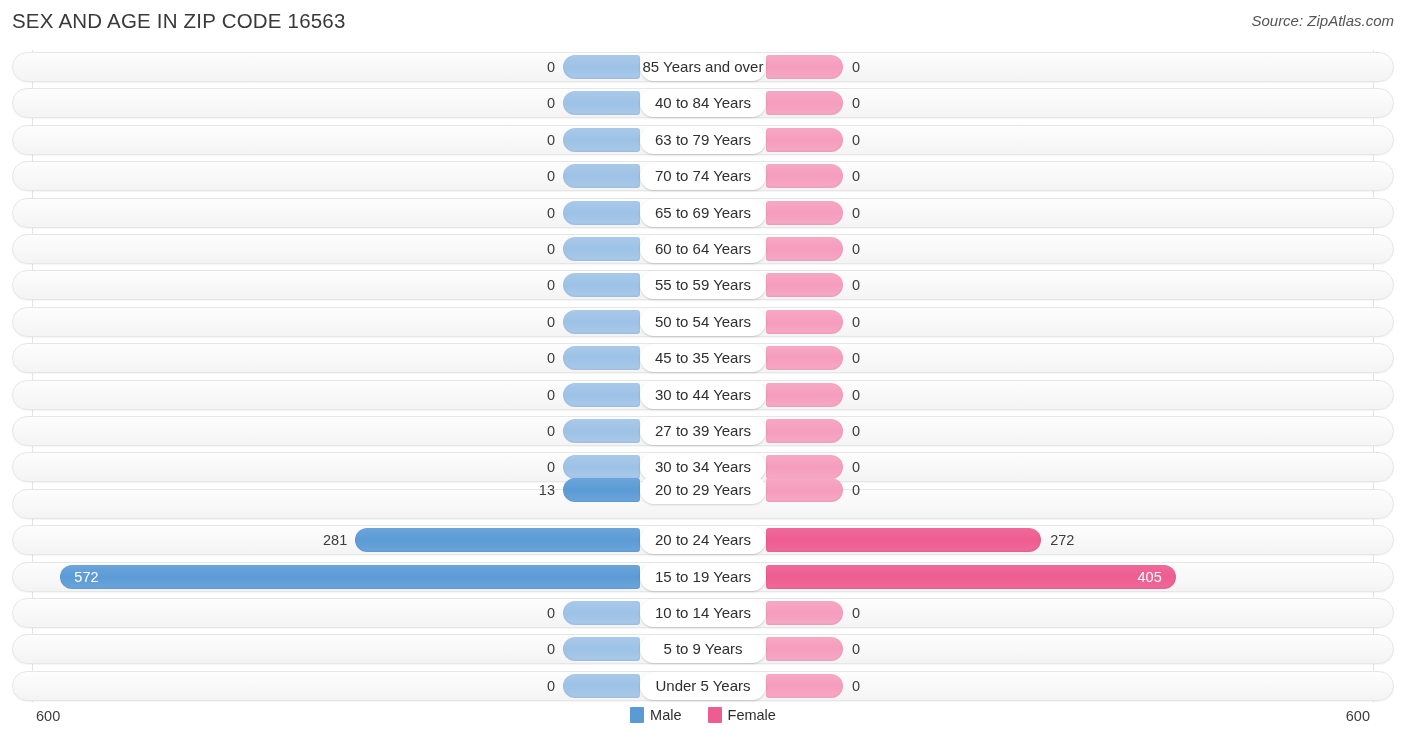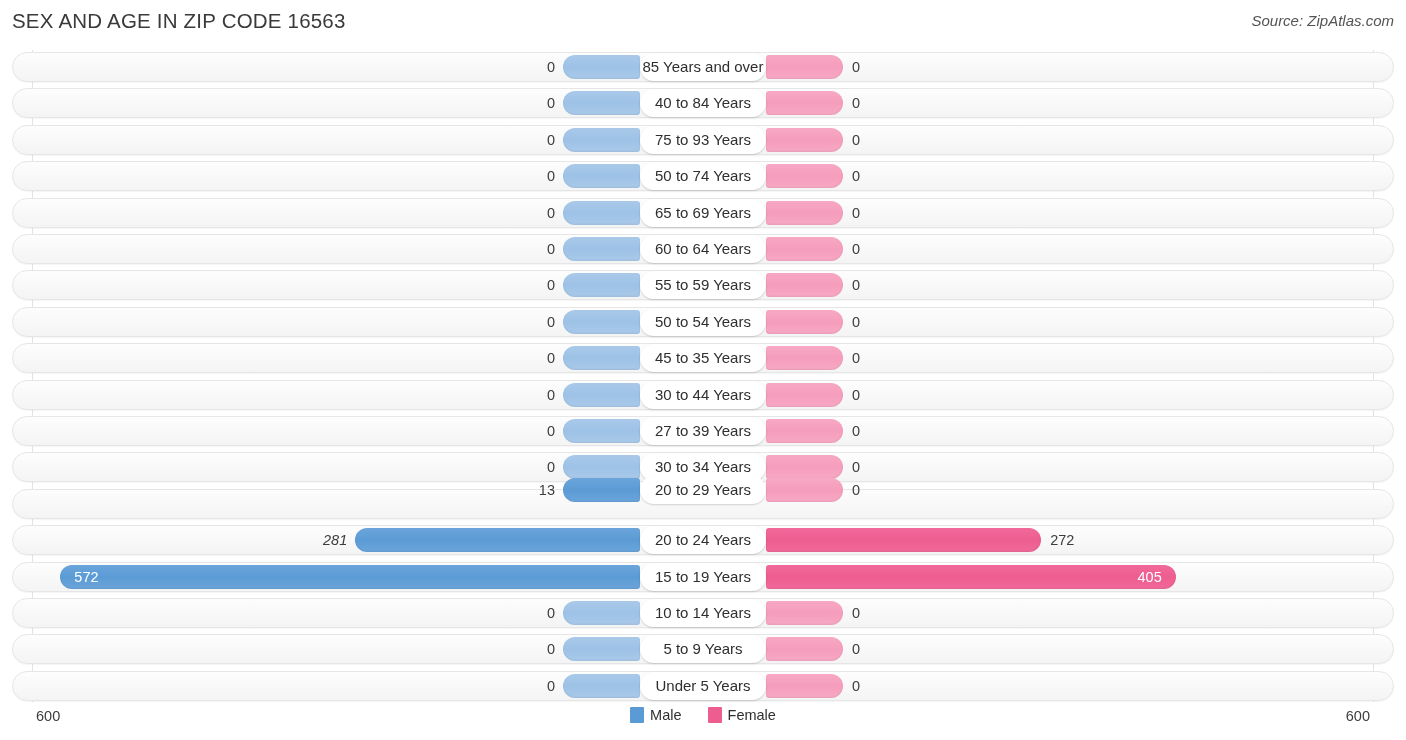--- a/index.html
+++ b/index.html
@@ -218,29 +218,29 @@
         <div class="bar female" style="left: 766px; width: 77px;"></div>
         <div class="value female-out" style="left: 852px; width: 62px;">0</div>
         <div class="agepill">40 to 84 Years</div>
       </div>
       <div class="row" style="top: 74.8px;"></div>
       <div class="barlayer" style="top: 74.8px;">
         <div class="bar male" style="left: 563px; width: 77px;"></div>
         <div class="value male-out" style="left: 493px; width: 62px;">0</div>
         <div class="bar female" style="left: 766px; width: 77px;"></div>
         <div class="value female-out" style="left: 852px; width: 62px;">0</div>
-        <div class="agepill">75 to 93 Years</div>
+        <div class="agepill">63 to 79 Years</div>
       </div>
       <div class="row" style="top: 111.2px;"></div>
       <div class="barlayer" style="top: 111.2px;">
         <div class="bar male" style="left: 563px; width: 77px;"></div>
         <div class="value male-out" style="left: 493px; width: 62px;">0</div>
         <div class="bar female" style="left: 766px; width: 77px;"></div>
         <div class="value female-out" style="left: 852px; width: 62px;">0</div>
-        <div class="agepill">50 to 74 Years</div>
+        <div class="agepill">70 to 74 Years</div>
       </div>
       <div class="row" style="top: 147.6px;"></div>
       <div class="barlayer" style="top: 147.6px;">
         <div class="bar male" style="left: 563px; width: 77px;"></div>
         <div class="value male-out" style="left: 493px; width: 62px;">0</div>
         <div class="bar female" style="left: 766px; width: 77px;"></div>
         <div class="value female-out" style="left: 852px; width: 62px;">0</div>
         <div class="agepill">65 to 69 Years</div>
       </div>
       <div class="row" style="top: 184px;"></div>
@@ -303,21 +303,21 @@
       <div class="barlayer" style="top: 425px;">
         <div class="bar male solid" style="left: 563px; width: 77px;"></div>
         <div class="value male-out" style="left: 493px; width: 62px;">13</div>
         <div class="bar female" style="left: 766px; width: 77px;"></div>
         <div class="value female-out" style="left: 852px; width: 62px;">0</div>
         <div class="agepill">20 to 29 Years</div>
       </div>
       <div class="row" style="top: 475.2px;"></div>
       <div class="barlayer" style="top: 475.2px;">
         <div class="bar male solid" style="left: 355.253px; width: 284.747px;"></div>
-        <div class="value male-out" style="left: 285.253px; width: 62px; font-style: italic;">281</div>
+        <div class="value male-out" style="left: 285.253px; width: 62px;">281</div>
         <div class="bar female solid" style="left: 766px; width: 275.173px;"></div>
         <div class="value female-out" style="left: 1050.17px; width: 62px;">272</div>
         <div class="agepill">20 to 24 Years</div>
       </div>
       <div class="row" style="top: 511.6px;"></div>
       <div class="barlayer" style="top: 511.6px;">
         <div class="bar male solid" style="left: 60.3733px; width: 579.627px;"></div>
         <div class="value inside" style="left: 74.3733px;">572</div>
         <div class="bar female solid" style="left: 766px; width: 409.725px;"></div>
         <div class="value inside" style="left: 1099.72px; width: 62px; text-align: right;">405</div>

